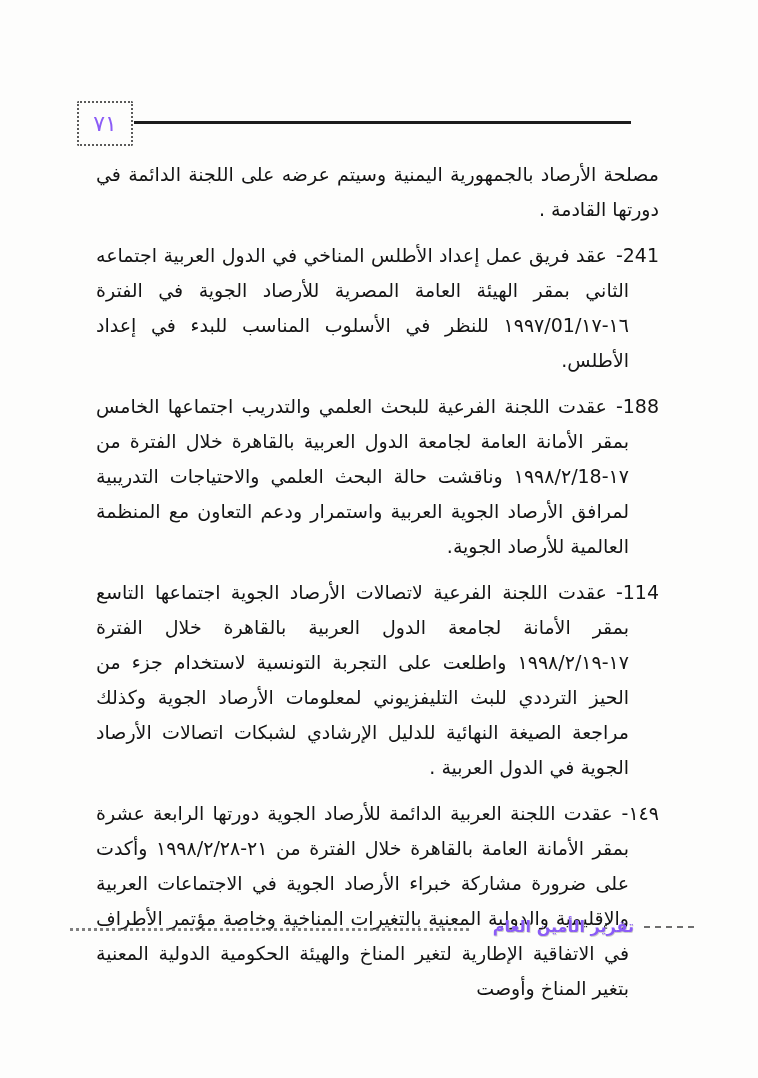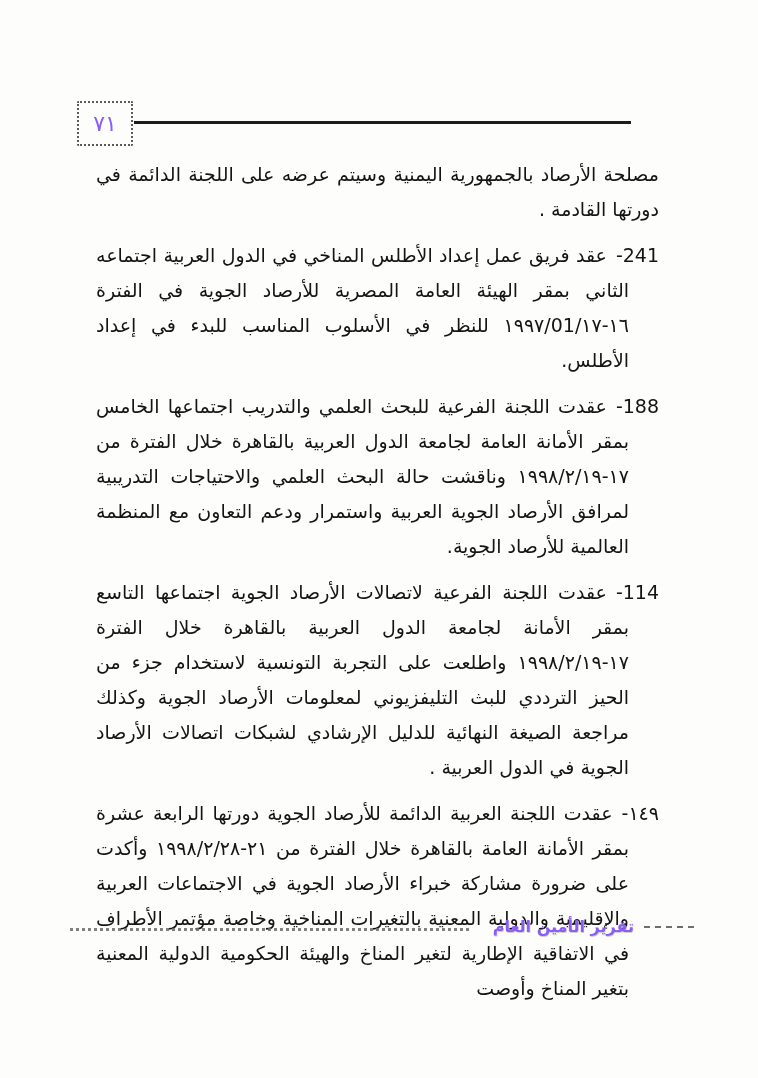--- a/index.html
+++ b/index.html
@@ -91,21 +91,21 @@
 
   <main class="body-text">
 
     <p class="para">مصلحة الأرصاد بالجمهورية اليمنية وسيتم عرضه على اللجنة الدائمة في دورتها القادمة .</p>
 
     <p class="para item">
       <span class="num">241-</span><span class="txt">عقد فريق عمل إعداد الأطلس المناخي في الدول العربية اجتماعه الثاني بمقر الهيئة العامة المصرية للأرصاد الجوية في الفترة ١٦-١٩٩٧/01/١٧ للنظر في الأسلوب المناسب للبدء في إعداد الأطلس.</span>
     </p>
 
     <p class="para item">
-      <span class="num">188-</span><span class="txt">عقدت اللجنة الفرعية للبحث العلمي والتدريب اجتماعها الخامس بمقر الأمانة العامة لجامعة الدول العربية بالقاهرة خلال الفترة من ١٧-١٩٩٨/٢/١٩ وناقشت حالة البحث العلمي والاحتياجات التدريبية لمرافق الأرصاد الجوية العربية واستمرار ودعم التعاون مع المنظمة العالمية للأرصاد الجوية.</span>
+      <span class="num">188-</span><span class="txt">عقدت اللجنة الفرعية للبحث العلمي والتدريب اجتماعها الخامس بمقر الأمانة العامة لجامعة الدول العربية بالقاهرة خلال الفترة من ١٧-١٩٩٨/٢/18 وناقشت حالة البحث العلمي والاحتياجات التدريبية لمرافق الأرصاد الجوية العربية واستمرار ودعم التعاون مع المنظمة العالمية للأرصاد الجوية.</span>
     </p>
 
     <p class="para item">
       <span class="num">114-</span><span class="txt">عقدت اللجنة الفرعية لاتصالات الأرصاد الجوية اجتماعها التاسع بمقر الأمانة لجامعة الدول العربية بالقاهرة خلال الفترة ١٧-١٩٩٨/٢/١٩ واطلعت على التجربة التونسية لاستخدام جزء من الحيز الترددي للبث التليفزيوني لمعلومات الأرصاد الجوية وكذلك مراجعة الصيغة النهائية للدليل الإرشادي لشبكات اتصالات الأرصاد الجوية في الدول العربية .</span>
     </p>
 
     <p class="para item">
       <span class="num">١٤٩-</span><span class="txt">عقدت اللجنة العربية الدائمة للأرصاد الجوية دورتها الرابعة عشرة بمقر الأمانة العامة بالقاهرة خلال الفترة من ٢١-١٩٩٨/٢/٢٨ وأكدت على ضرورة مشاركة خبراء الأرصاد الجوية في الاجتماعات العربية والإقليمية والدولية المعنية بالتغيرات المناخية وخاصة مؤتمر الأطراف في الاتفاقية الإطارية لتغير المناخ والهيئة الحكومية الدولية المعنية بتغير المناخ وأوصت</span>
     </p>
 

